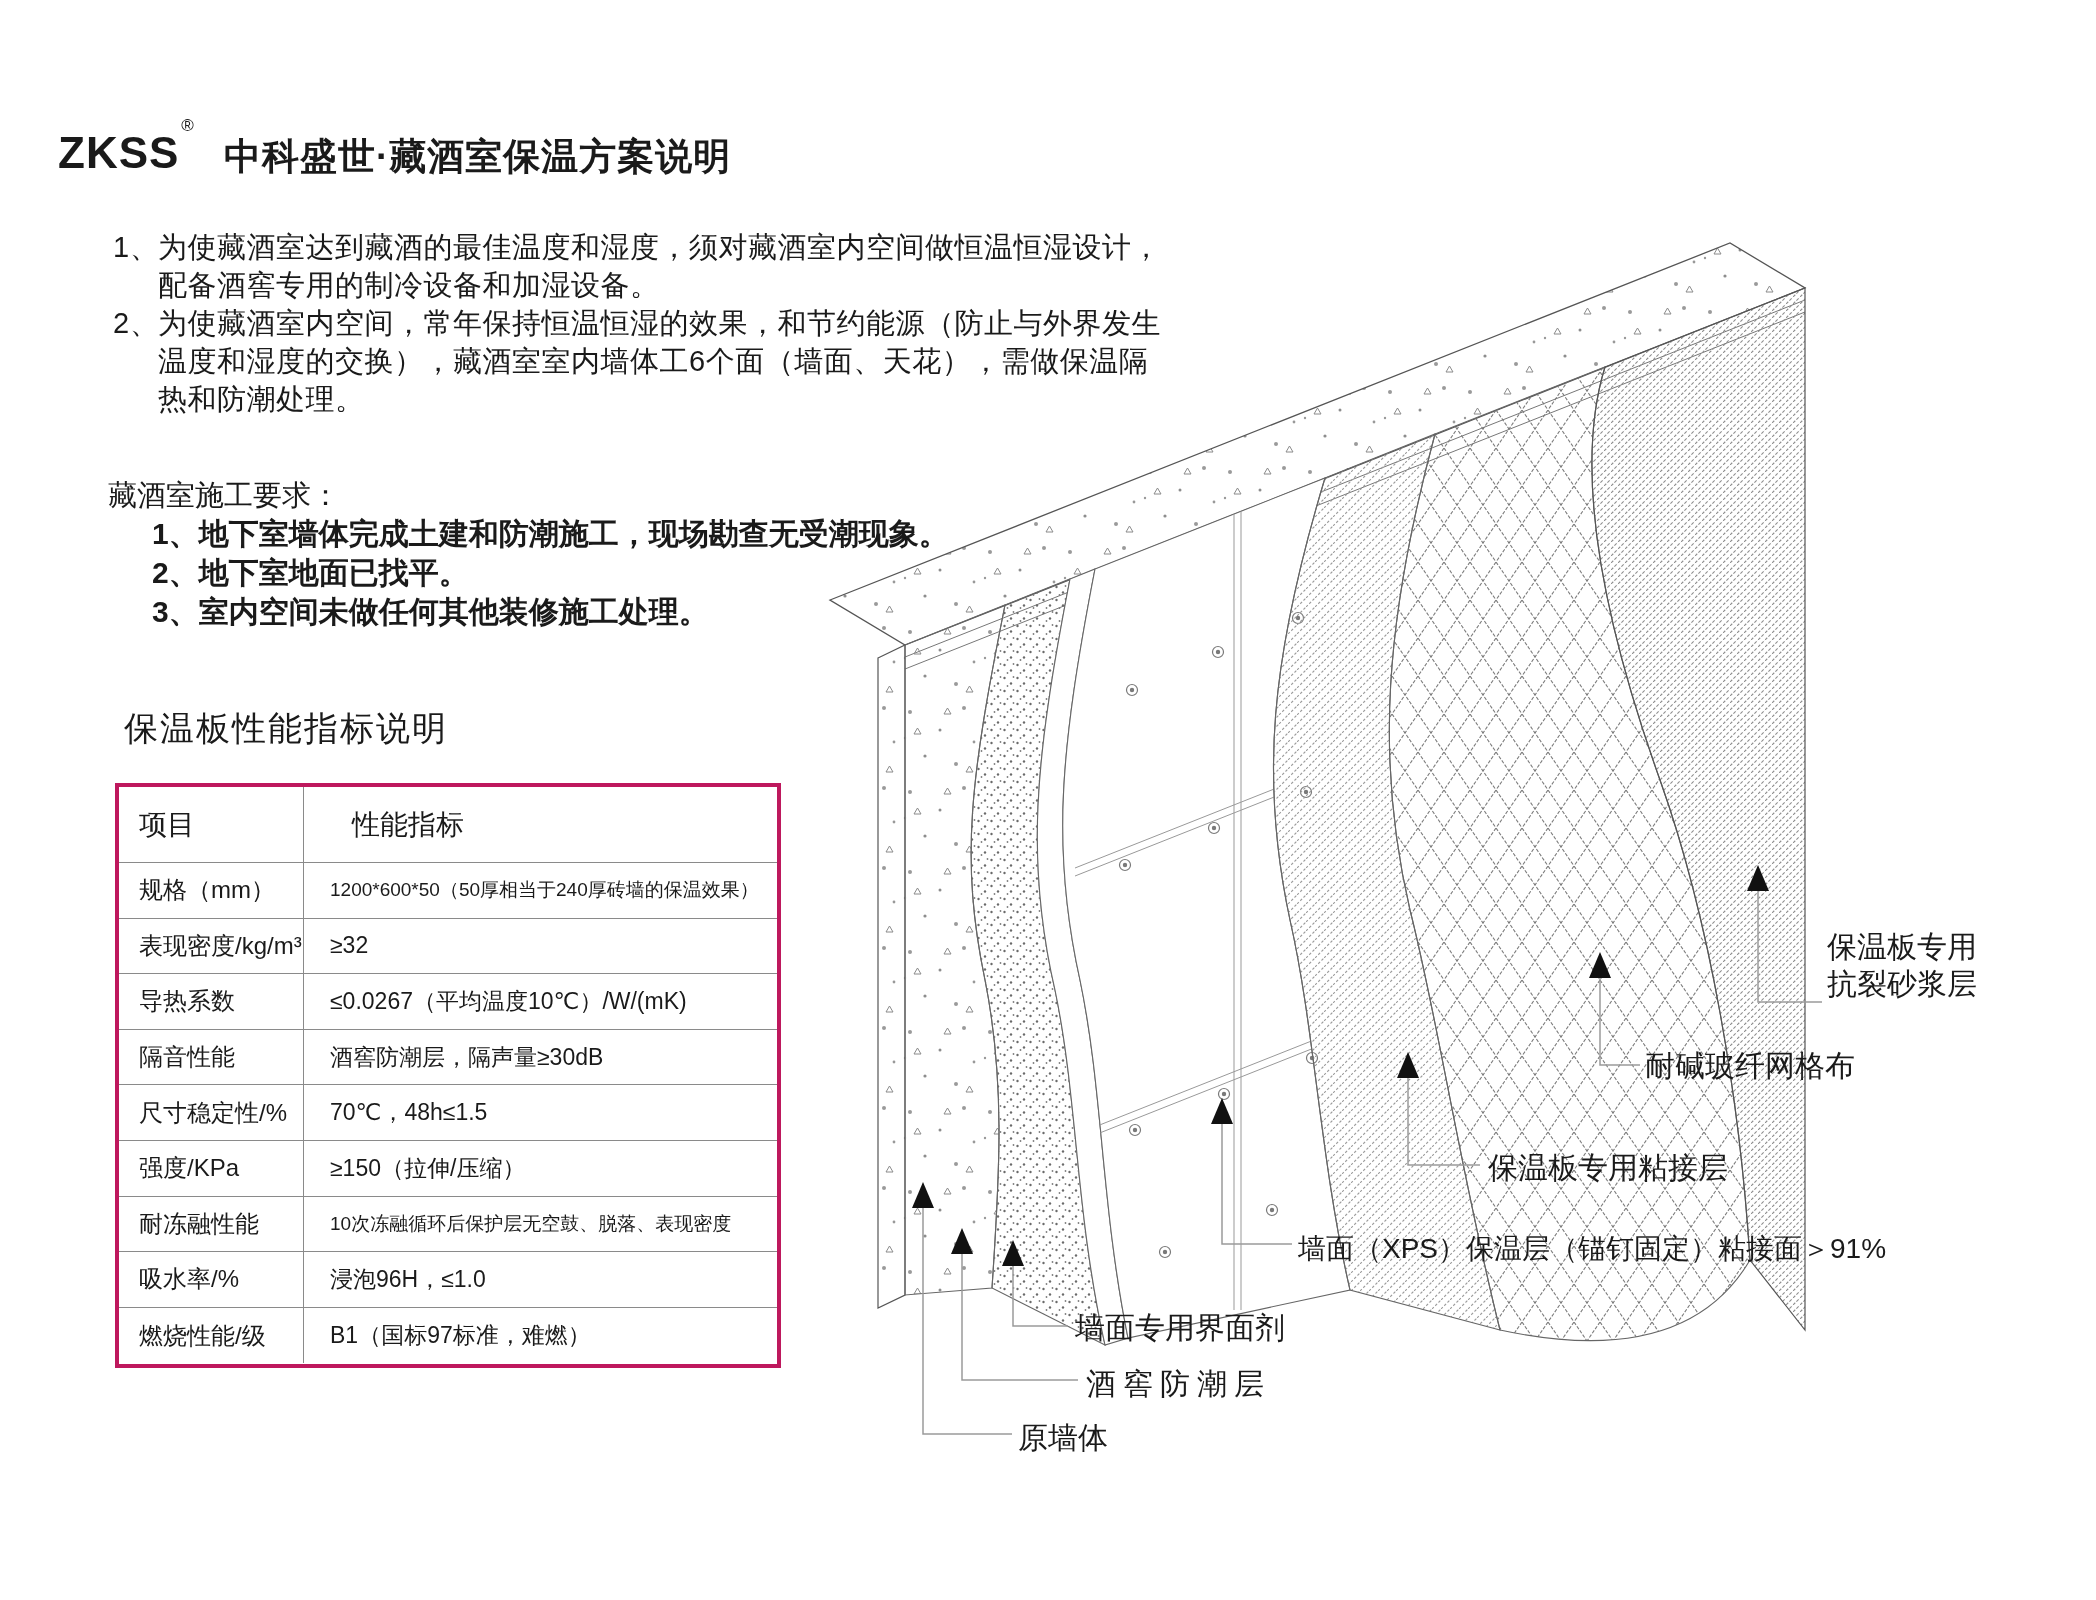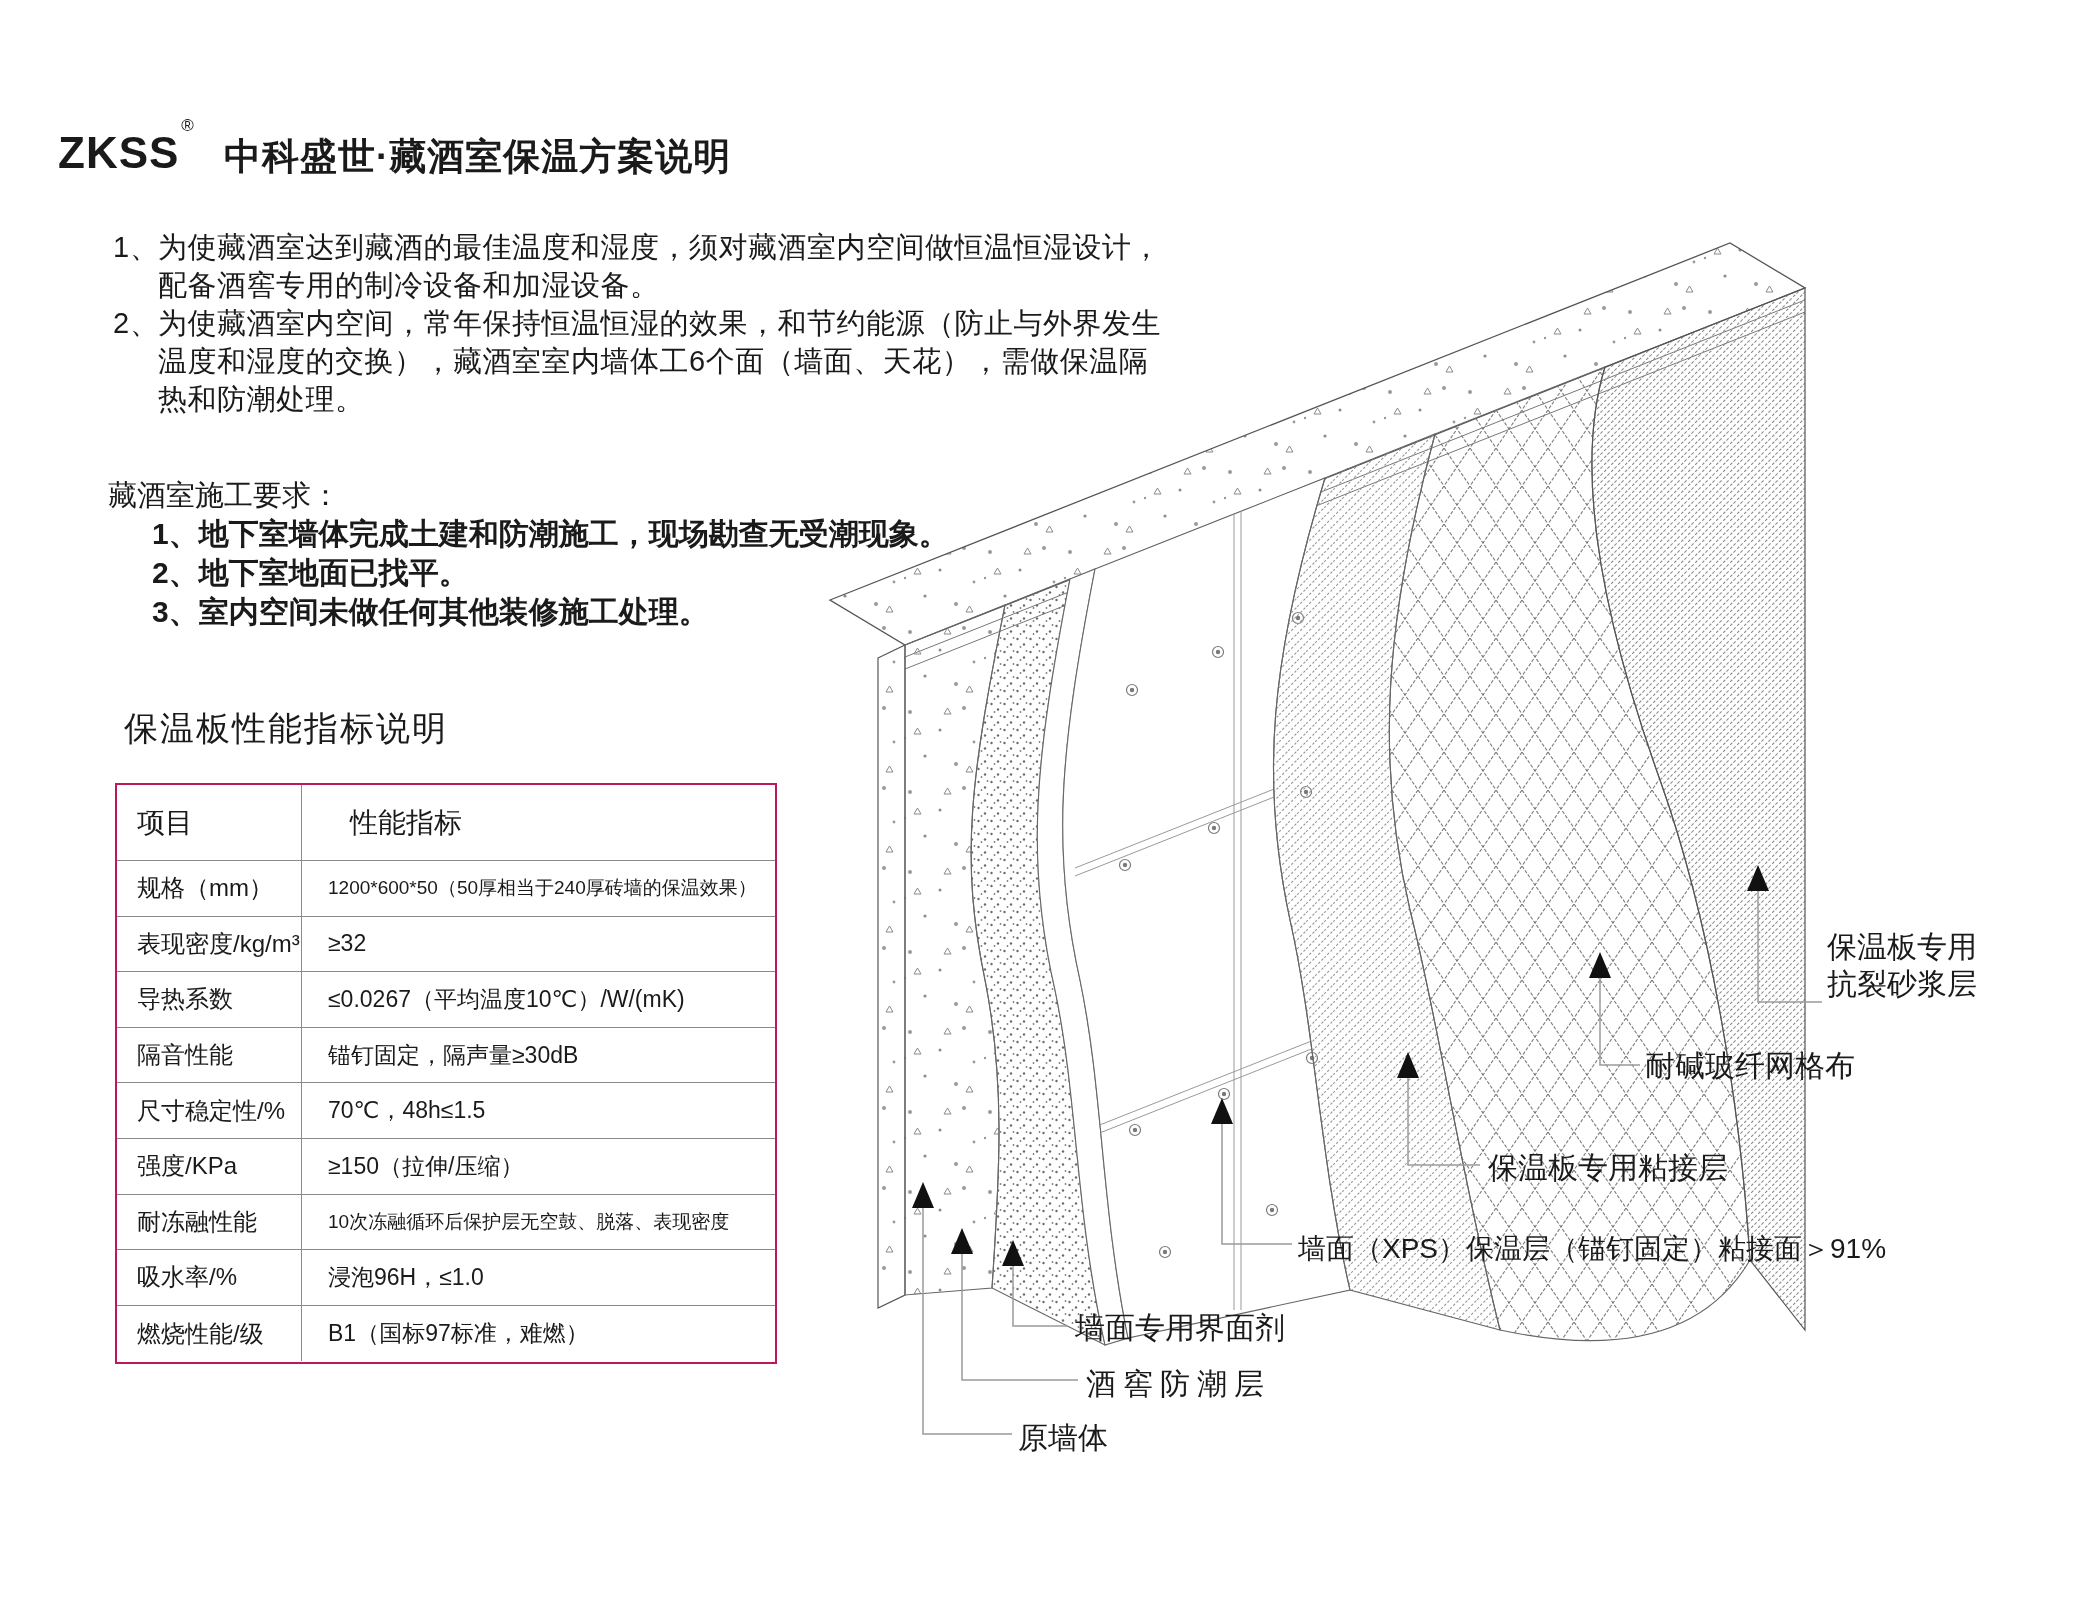--- a/index.html
+++ b/index.html
@@ -25,21 +25,21 @@
   .ptext{left:158px;}
 
   
   .reqhead{left:108px;top:476px;font-size:29px;}
   .reqitem{left:152px;font-size:30px;font-weight:bold;}
 
   
   .tbl-title{left:124px;top:706px;font-size:34px;letter-spacing:2px;}
   .spec-table{
     left:115px;top:783px;width:658px;height:577px;
-    border:2px solid #be185d;
+    border:4px solid #be185d;
     display:grid;
     grid-template-columns:185px 1fr;
     grid-template-rows:76px repeat(9,55.6px);
   }
   .cell{
     border-right:1px solid #8a8a8a;
     border-bottom:1px solid #8a8a8a;
     display:flex;align-items:center;
     padding-left:20px;
     font-size:24px;
@@ -89,21 +89,21 @@
   <div class="cell hd">项目</div>
   <div class="cell hd val">性能指标</div>
 
   <div class="cell">规格（mm）</div>
   <div class="cell val small">1200*600*50（50厚相当于240厚砖墙的保温效果）</div>
   <div class="cell">表现密度/kg/m³</div>
   <div class="cell val">≥32</div>
   <div class="cell">导热系数</div>
   <div class="cell val">≤0.0267（平均温度10℃）/W/(mK)</div>
   <div class="cell">隔音性能</div>
-  <div class="cell val">锚钉固定，隔声量≥30dB</div>
+  <div class="cell val">酒窖防潮层，隔声量≥30dB</div>
   <div class="cell">尺寸稳定性/%</div>
   <div class="cell val">70℃，48h≤1.5</div>
   <div class="cell">强度/KPa</div>
   <div class="cell val">≥150（拉伸/压缩）</div>
   <div class="cell">耐冻融性能</div>
   <div class="cell val small">10次冻融循环后保护层无空鼓、脱落、表现密度</div>
   <div class="cell">吸水率/%</div>
   <div class="cell val">浸泡96H，≤1.0</div>
   <div class="cell">燃烧性能/级</div>
   <div class="cell val">B1（国标97标准，难燃）</div>

